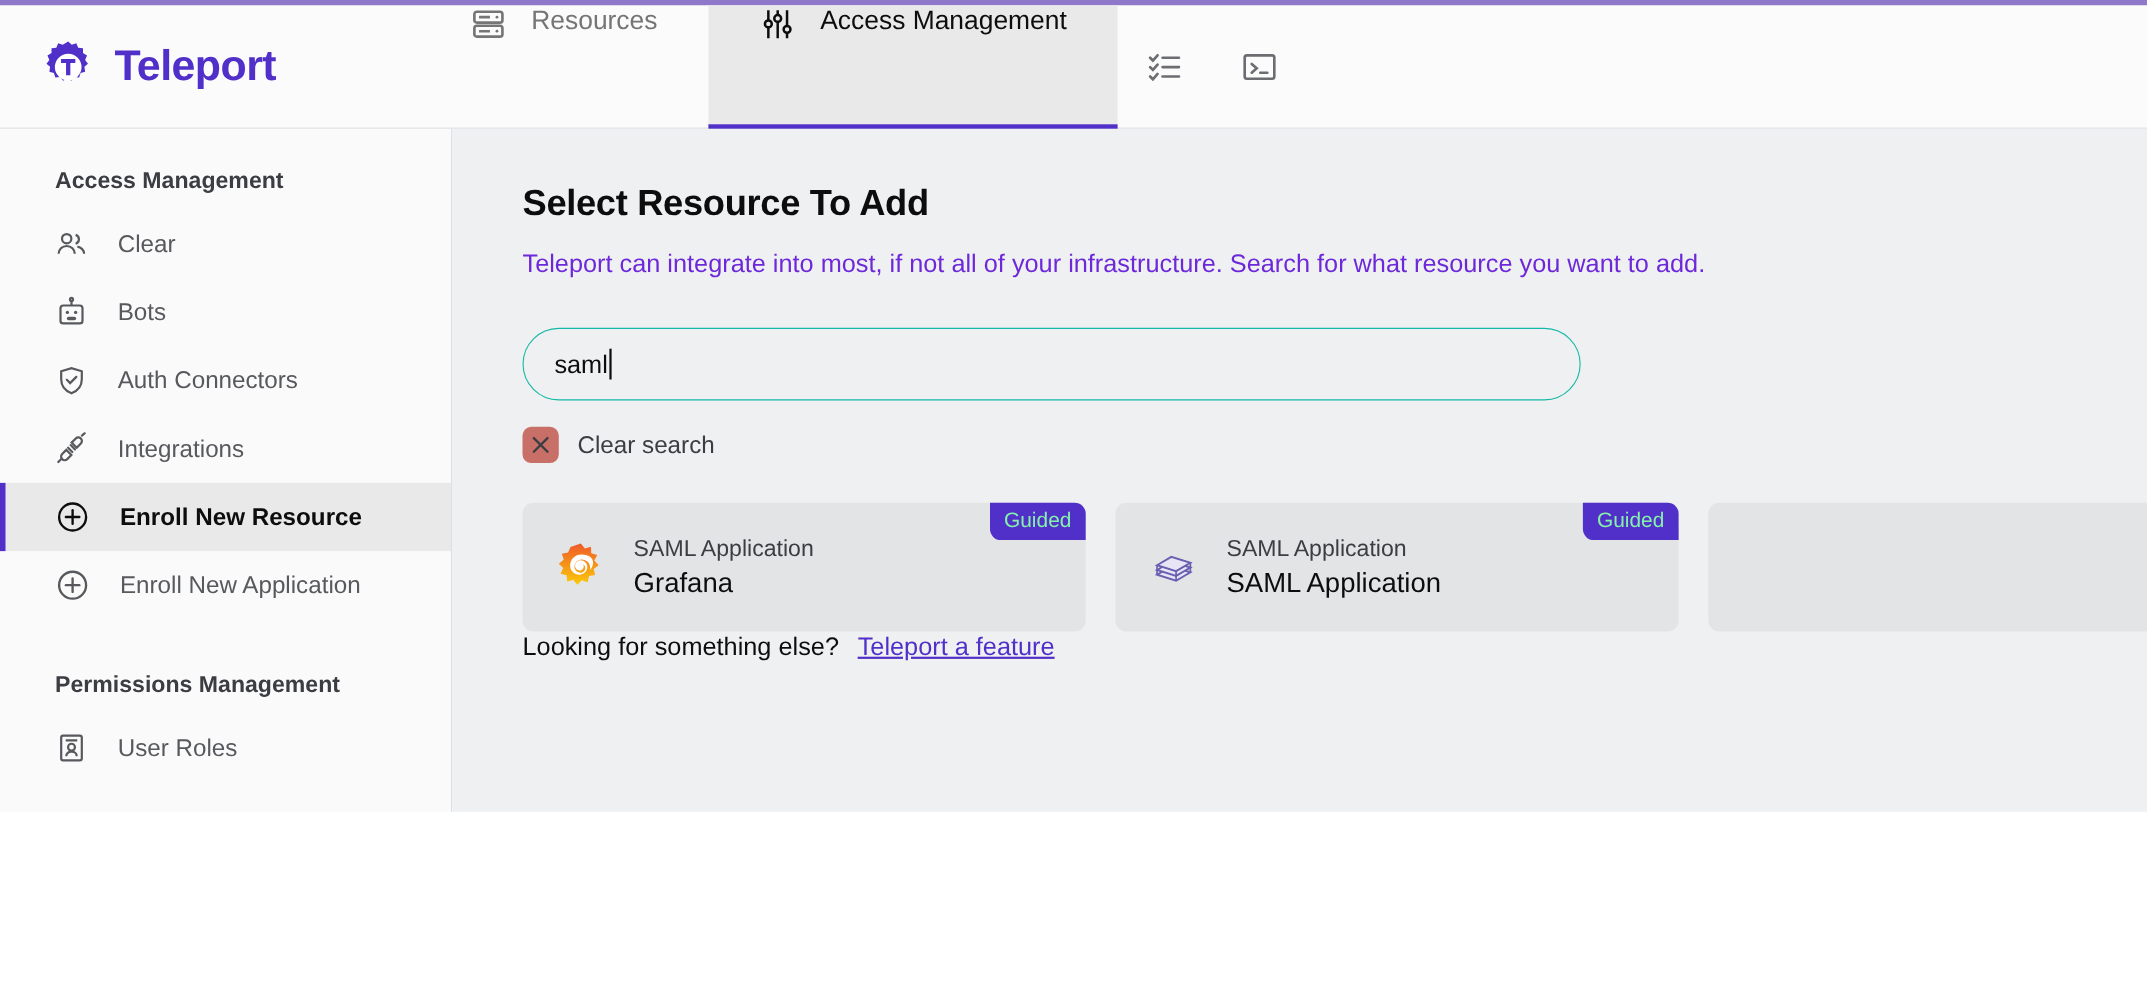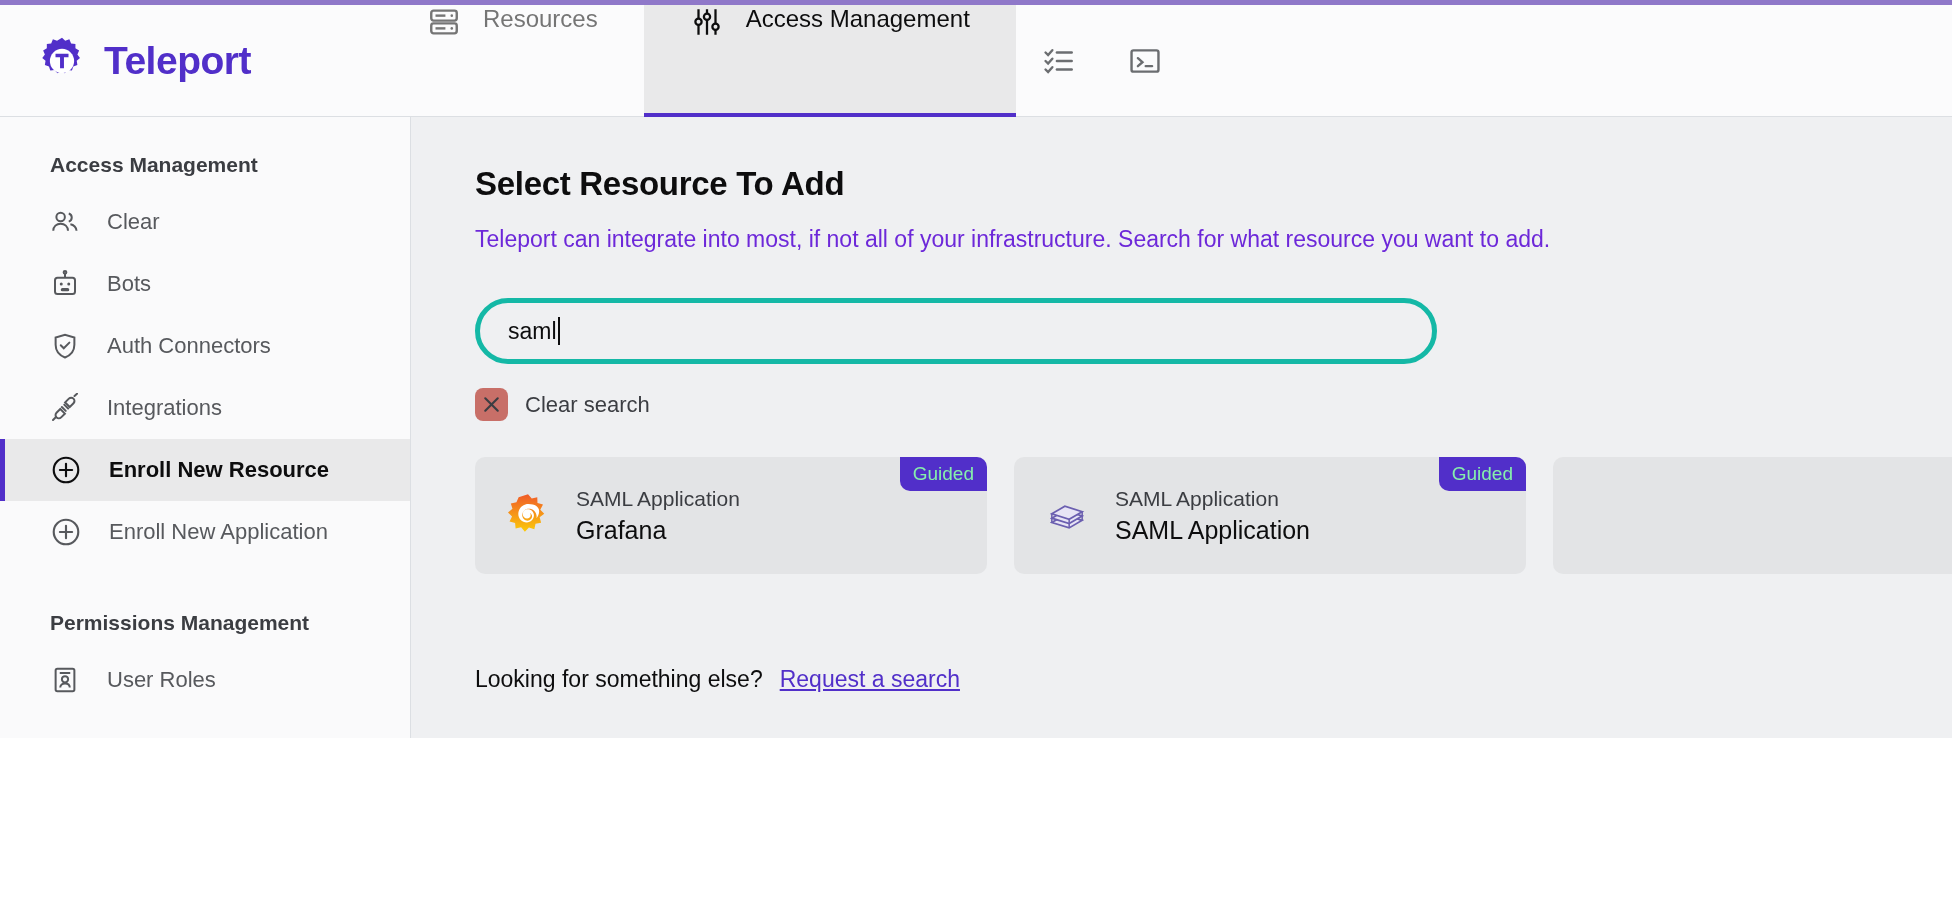--- a/index.html
+++ b/index.html
@@ -58,21 +58,21 @@
   }
   .side-spacer { height: 34px; }
 
   
   .main { flex: 1; background: #eff0f2; padding: 48px 0 0 64px; overflow: hidden; }
   .page-title { font-size: 33px; font-weight: bold; color: #0d0d0e; letter-spacing: -0.3px; }
   .page-desc { font-size: 23px; color: #6d28d9; margin-top: 23px; white-space: nowrap; }
 
   .search-wrap { margin-top: 45px; }
   .search-input {
-    width: 962px; height: 66px; border: 5px solid #14b8a6; border-radius: 33px;
+    width: 962px; height: 66px; border: 1px solid #14b8a6; border-radius: 33px;
     background: #eff0f2; padding: 0 28px; font-size: 23px; color: #0d0d0e;
     font-family: "Liberation Sans", sans-serif; outline: none;
     display: flex; align-items: center;
   }
   .caret { display: inline-block; width: 2px; height: 28px; background: #0d0d0e; margin-left: 1px; }
 
   .clear-row { display: flex; align-items: center; gap: 17px; margin-top: 24px; cursor: pointer; }
   .clear-badge {
     width: 33px; height: 33px; border-radius: 8px; background: #c86f68;
     display: flex; align-items: center; justify-content: center;
@@ -86,21 +86,21 @@
     flex: none; cursor: pointer;
   }
   .card-icon { width: 52px; height: 52px; flex: none; display: flex; align-items: center; justify-content: center; }
   .card-kind { font-size: 21px; color: #3b3d42; }
   .card-title { font-size: 25px; font-weight: normal; color: #0d0d0e; margin-top: 5px; }
   .guided {
     position: absolute; top: 0; right: 0; background: #512fc9; color: #86efac;
     font-size: 19px; padding: 6px 13px; border-radius: 0 10px 0 10px;
   }
 
-  .footer-row { display: flex; align-items: center; gap: 17px; margin-top: 92px; }
+  .footer-row { display: flex; align-items: center; gap: 17px; }
   .footer-text { font-size: 23px; color: #0d0d0e; }
   .footer-link { font-size: 23px; color: #512fc9; text-decoration: underline; cursor: pointer; }
 </style>
 </head>
 <body>
 
 <div id="app">
 
   <div class="top-accent"></div>
 
@@ -337,18 +337,18 @@
           </span>
           <span class="guided">Guided</span>
         </div>
 
         <div class="card"></div>
 
       </div>
 
       <div class="footer-row">
         <span class="footer-text">Looking for something else?</span>
-        <span class="footer-link">Request a search</span>
+        <span class="footer-link">Teleport a feature</span>
       </div>
 
     </div>
   </div>
 </div>
 
 </body></html>

